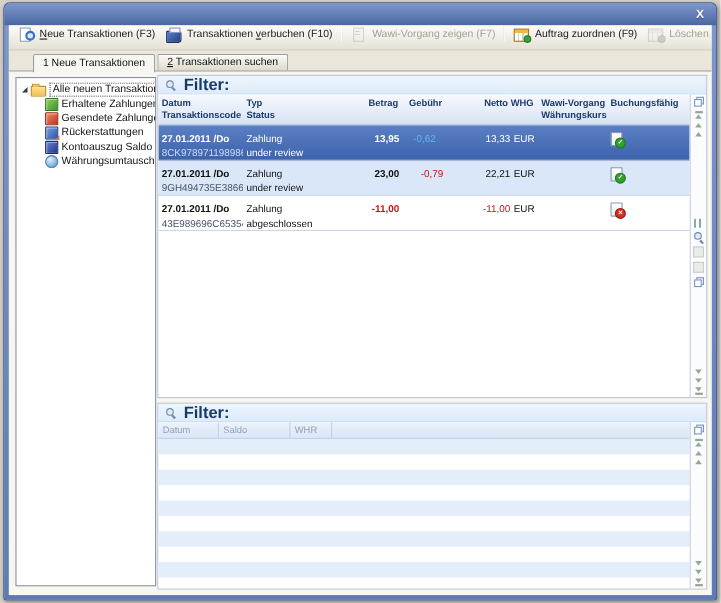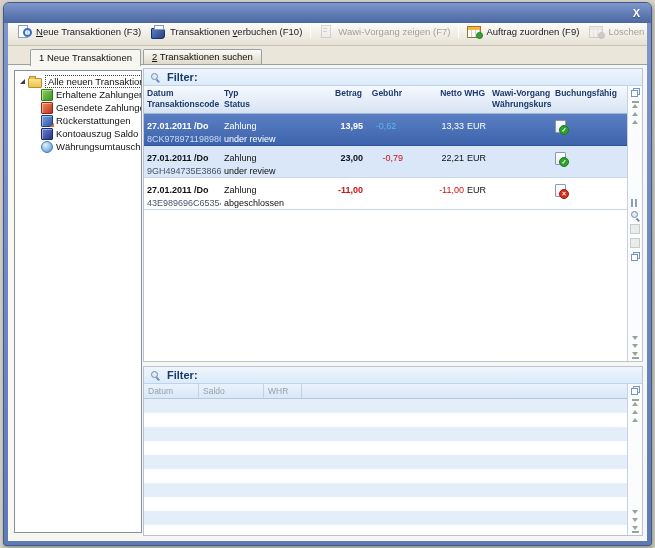--- a/index.html
+++ b/index.html
@@ -99,21 +99,21 @@
     position:absolute;left:135px;width:498px;
     background:#fff;border:1px solid #b9c3d3;
     display:flex;flex-direction:column;overflow:hidden;
   }
   .panel.upper{top:3px;height:292px;}
   .panel.lower{top:301px;height:168px;}
   .filter-bar{
     height:16px;flex:0 0 auto;display:flex;align-items:center;gap:7px;padding:0 7px;
     background:linear-gradient(#eef5fd,#dcebfa);border-bottom:1px solid #bed3ec;
   }
-  .filter-label{font-size:11px;font-weight:bold;color:#173a66;text-align:right;}
+  .filter-label{font-size:15px;font-weight:bold;color:#173a66;text-align:right;}
   .mag{width:9px;height:9px;position:relative;flex:0 0 auto;}
   .mag::before{content:"";position:absolute;left:0;top:0;width:5px;height:5px;border:1.5px solid #7588a8;border-radius:50%;background:#dceafc;}
   .mag::after{content:"";position:absolute;right:0;bottom:0;width:4px;height:1.5px;background:#7588a8;transform:rotate(45deg);}
   .panel-body{flex:1;display:flex;min-height:0;}
   .grid-area{flex:1;background:#fff;min-width:0;}
 
   
   .tgrid{display:grid;grid-template-columns:77px 108px 37px 40px 83px 63px 1fr;}
   .thead{
     height:27px;background:linear-gradient(#f6f9fe,#d7e3f3);

